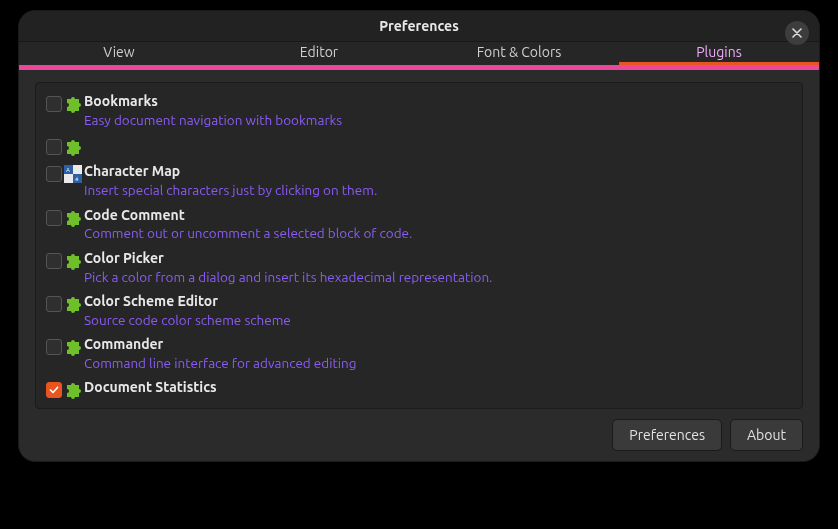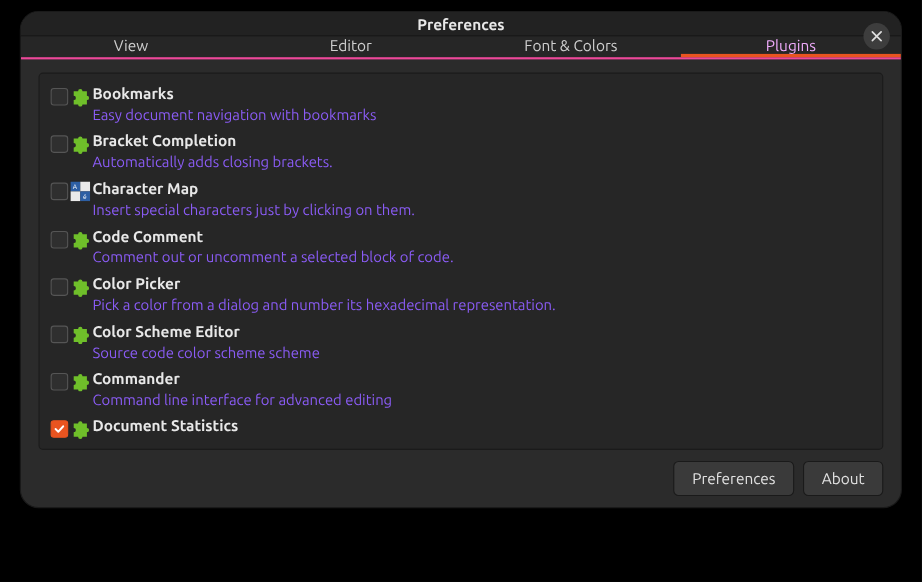--- a/index.html
+++ b/index.html
@@ -45,21 +45,21 @@
     background: #3d3d3d;
     display: flex;
     align-items: center;
     justify-content: center;
     cursor: pointer;
   }
   .close-btn svg { width: 10px; height: 10px; }
   .tabs {
     display: flex;
     height: 38px;
-    border-bottom: 2px solid #ec4899;
+    border-bottom: 5px solid #ec4899;
     background: #262626;
   }
   .tab {
     flex: 1;
     display: flex;
     align-items: center;
     justify-content: center;
     color: #cfcfcf;
     font-size: 14px;
     cursor: pointer;
@@ -161,24 +161,20 @@
           <div class="txt">
             <div class="name">Bookmarks</div>
             <div class="desc">Easy document navigation with bookmarks</div>
           </div>
         </div>
         <div class="row">
           <div class="chk"></div>
           <div class="pic"><svg viewBox="0 0 18 18">
               <path fill="#6fbf2a" d="M3 4h4a2 2 0 1 1 4 0h4v4a2 2 0 1 1 0 4v4h-4a2 2 0 1 1-4 0H3v-4a2 2 0 1 0 0-4z"></path>
             </svg></div>
-          <div class="txt">
-            <div class="name">Bracket Completion</div>
-            <div class="desc">Automatically adds closing brackets.</div>
-          </div>
         </div>
         <div class="row">
           <div class="chk"></div>
           <div class="pic"><svg viewBox="0 0 18 18">
               <rect x="0" y="0" width="9" height="9" fill="#2d5fa4"></rect>
               <rect x="9" y="0" width="9" height="9" fill="#eaeaea"></rect>
               <rect x="0" y="9" width="9" height="9" fill="#eaeaea"></rect>
               <rect x="9" y="9" width="9" height="9" fill="#2d5fa4"></rect>
               <text x="4" y="7" font-size="6" fill="#fff" text-anchor="middle">A</text>
               <text x="13" y="16" font-size="6" fill="#fff" text-anchor="middle">é</text>
@@ -198,21 +194,21 @@
             <div class="desc">Comment out or uncomment a selected block of code.</div>
           </div>
         </div>
         <div class="row">
           <div class="chk"></div>
           <div class="pic"><svg viewBox="0 0 18 18">
               <path fill="#6fbf2a" d="M3 4h4a2 2 0 1 1 4 0h4v4a2 2 0 1 1 0 4v4h-4a2 2 0 1 1-4 0H3v-4a2 2 0 1 0 0-4z"></path>
             </svg></div>
           <div class="txt">
             <div class="name">Color Picker</div>
-            <div class="desc">Pick a color from a dialog and number its hexadecimal representation.</div>
+            <div class="desc">Pick a color from a dialog and insert its hexadecimal representation.</div>
           </div>
         </div>
         <div class="row">
           <div class="chk"></div>
           <div class="pic"><svg viewBox="0 0 18 18">
               <path fill="#6fbf2a" d="M3 4h4a2 2 0 1 1 4 0h4v4a2 2 0 1 1 0 4v4h-4a2 2 0 1 1-4 0H3v-4a2 2 0 1 0 0-4z"></path>
             </svg></div>
           <div class="txt">
             <div class="name">Color Scheme Editor</div>
             <div class="desc">Source code color scheme scheme</div>

